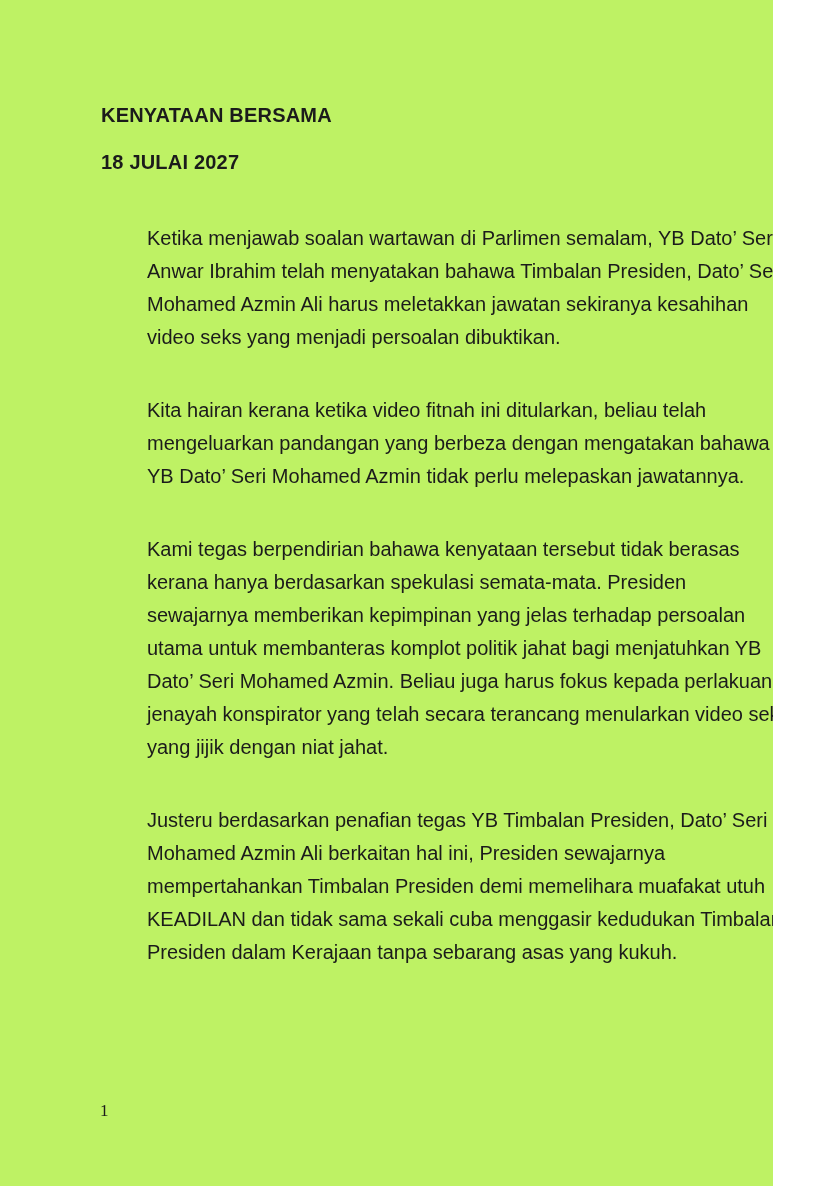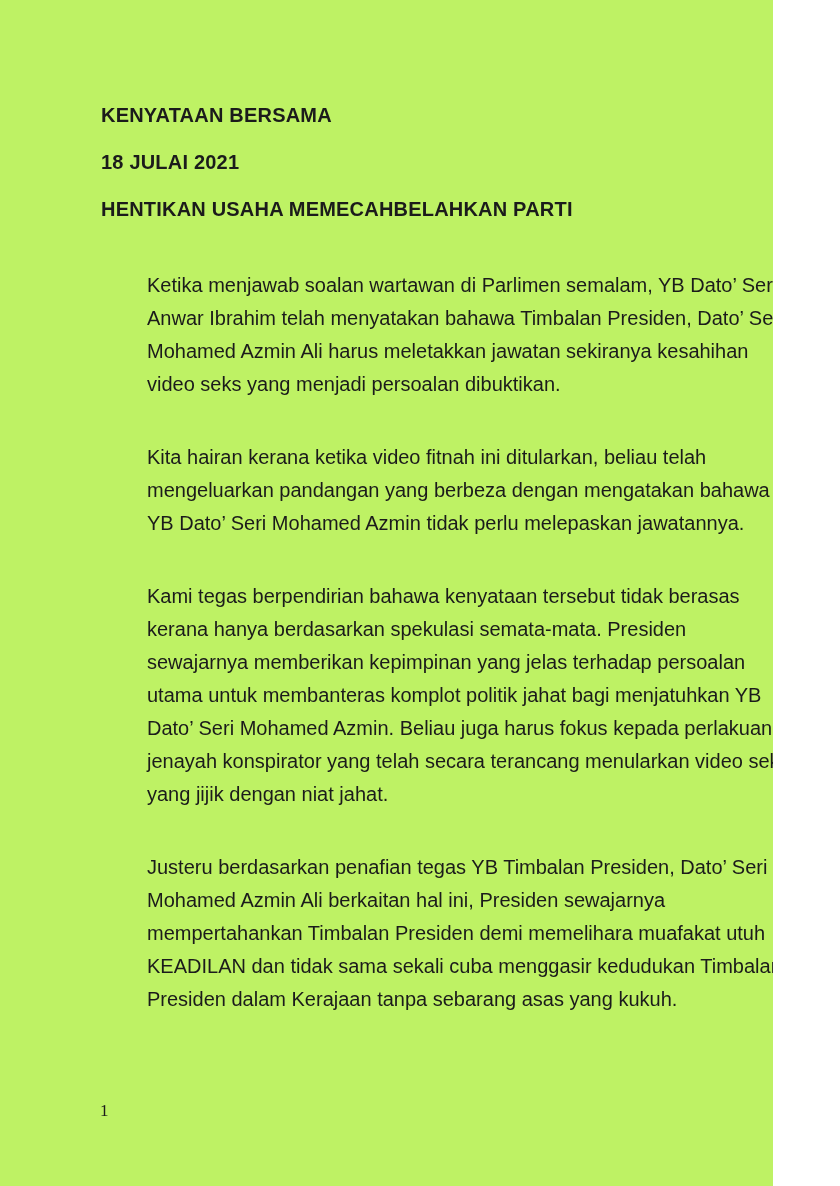--- a/index.html
+++ b/index.html
@@ -68,23 +68,22 @@
 </head>
 <body>
 
 <div class="page">
   <div class="content">
 
     <div class="doc-header">
       <div class="doc-header-line">KENYATAAN BERSAMA</div>
     </div>
 
-    <div class="doc-date">18 JULAI 2021</div>
+    <div class="doc-date">18 JULAI 2027</div>
 
-    <div class="doc-title">HENTIKAN USAHA MEMECAHBELAHKAN PARTI</div>
 
     <div class="doc-body">
       <div class="para">Ketika menjawab soalan wartawan di Parlimen semalam, YB Dato’ Seri
 Anwar Ibrahim telah menyatakan bahawa Timbalan Presiden, Dato’ Seri
 Mohamed Azmin Ali harus meletakkan jawatan sekiranya kesahihan
 video seks yang menjadi persoalan dibuktikan.</div>
       <div class="para">Kita hairan kerana ketika video fitnah ini ditularkan, beliau telah
 mengeluarkan pandangan yang berbeza dengan mengatakan bahawa
 YB Dato’ Seri Mohamed Azmin tidak perlu melepaskan jawatannya.</div>
       <div class="para">Kami tegas berpendirian bahawa kenyataan tersebut tidak berasas

